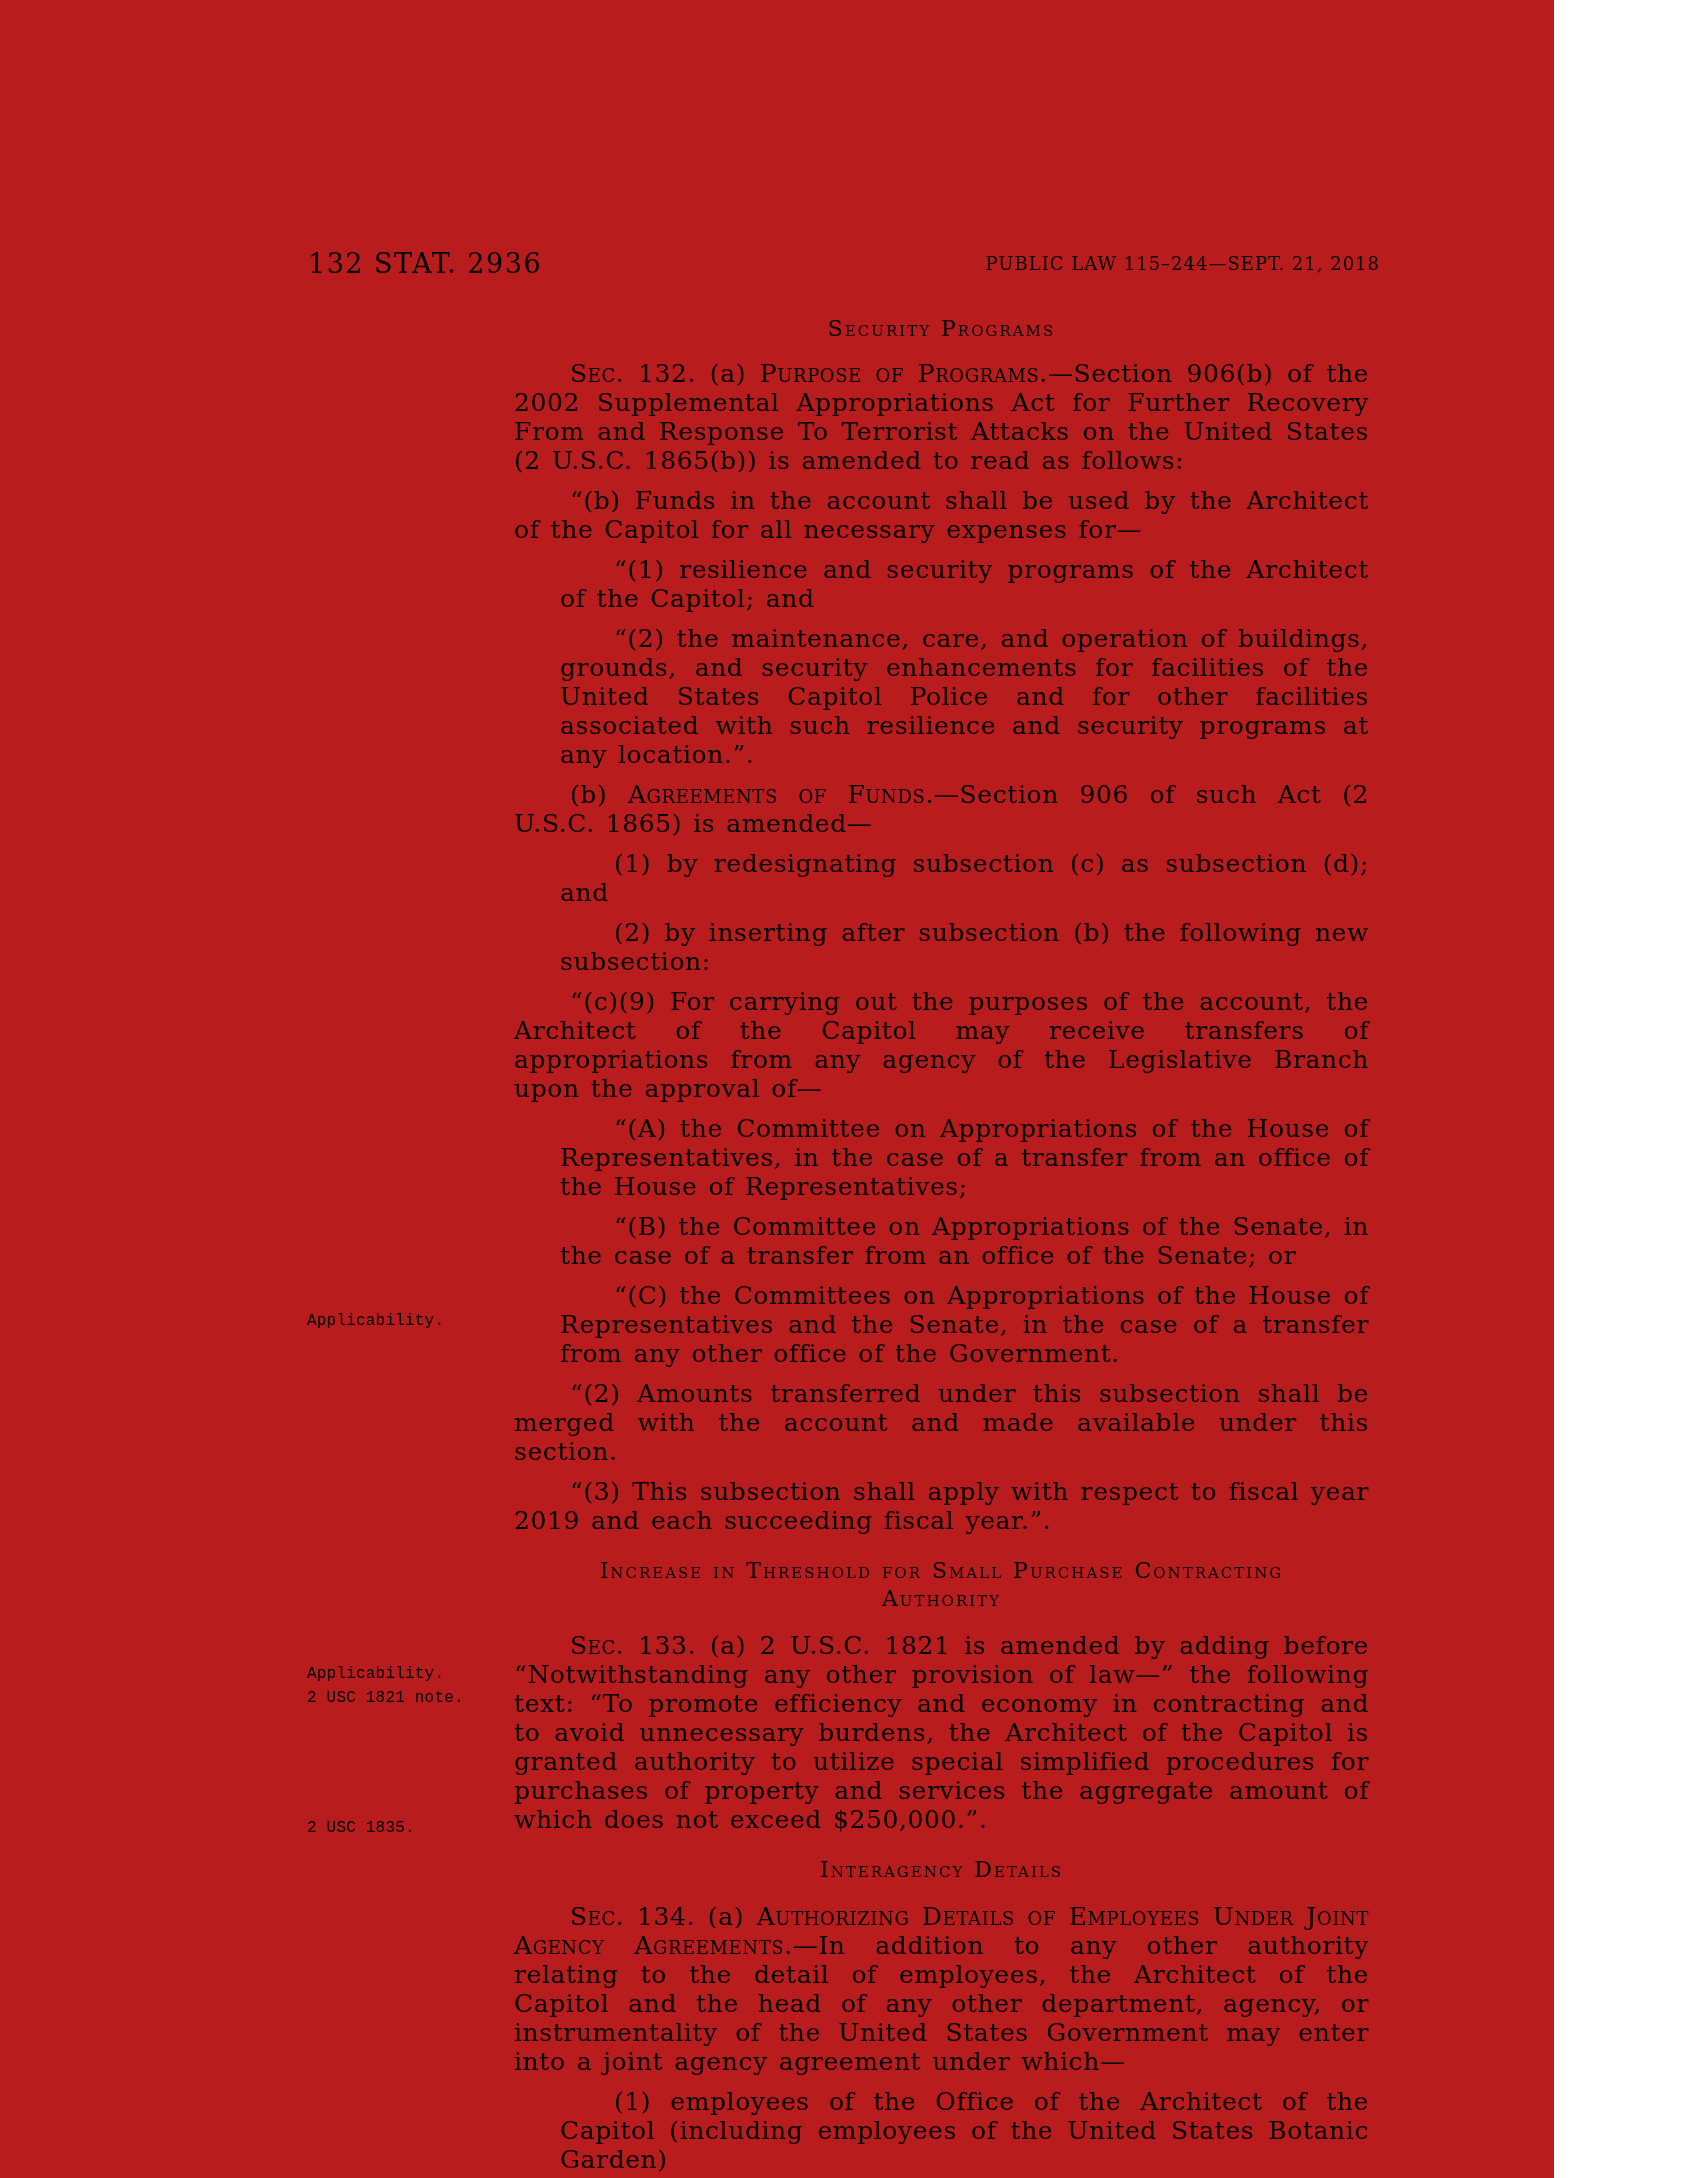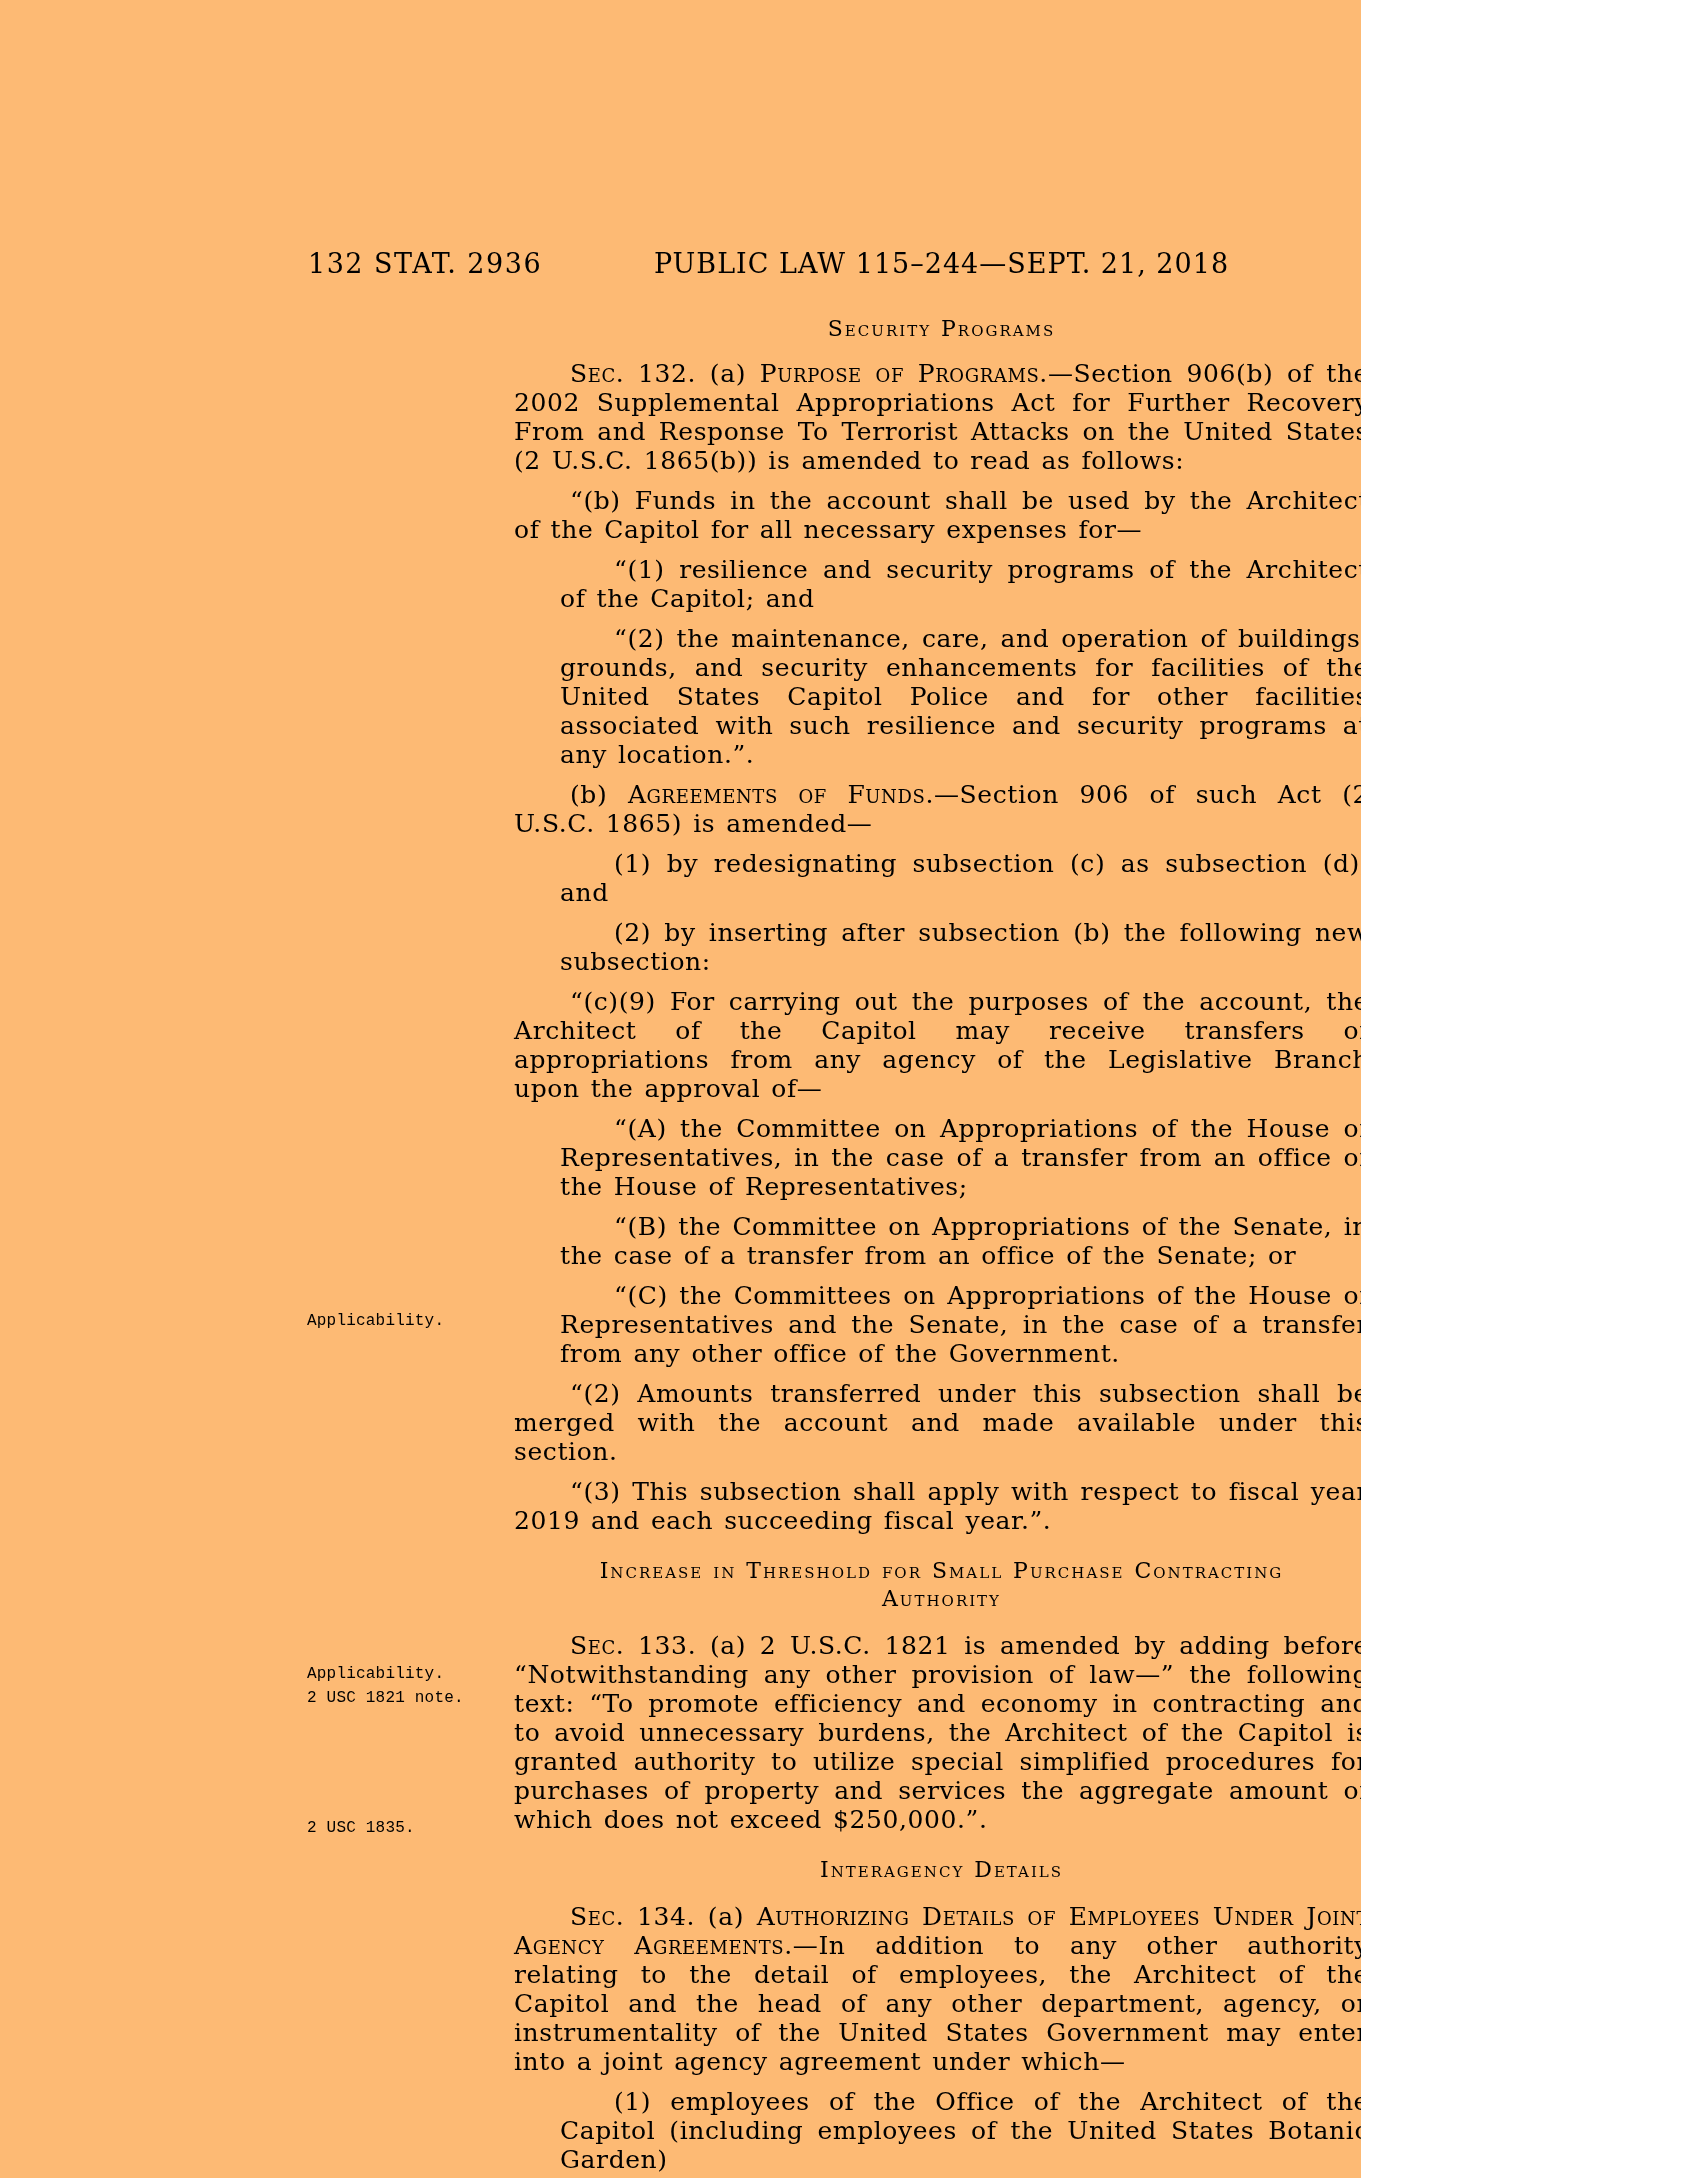--- a/index.html
+++ b/index.html
@@ -2,43 +2,43 @@
 <html><head>
 <meta charset="utf-8">
 <style>
   html, body {
     margin: 0;
     padding: 0;
     background: #ffffff;
   }
   .page {
     position: relative;
-    width: 1361px;
+    width: 1554px;
     height: 2178px;
-    background: #fdba74;
+    background: #b91c1c;
     color: #000000;
     font-family: "DejaVu Serif", "Liberation Serif", serif;
     overflow: hidden;
   }
   .hdr-stat {
     position: absolute;
     left: 308px;
     top: 248px;
     font-size: 27px;
     line-height: 32px;
     letter-spacing: 1.5px;
     white-space: nowrap;
   }
   .hdr-law {
     position: absolute;
     left: 503px;
     top: 248px;
     width: 877px;
-    text-align: center;
-    font-size: 27px;
+    text-align: right;
+    font-size: 18px;
     line-height: 32px;
     letter-spacing: 1px;
     white-space: nowrap;
   }
   .body-col {
     position: absolute;
     left: 503px;
     top: 315px;
     width: 877px;
     font-size: 25px;

